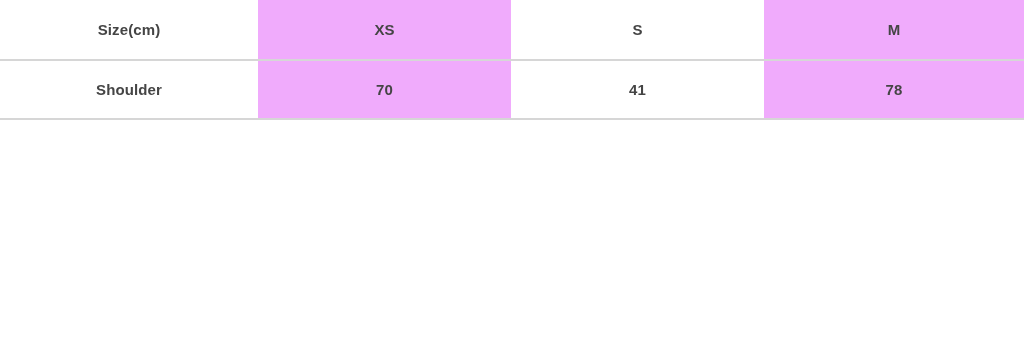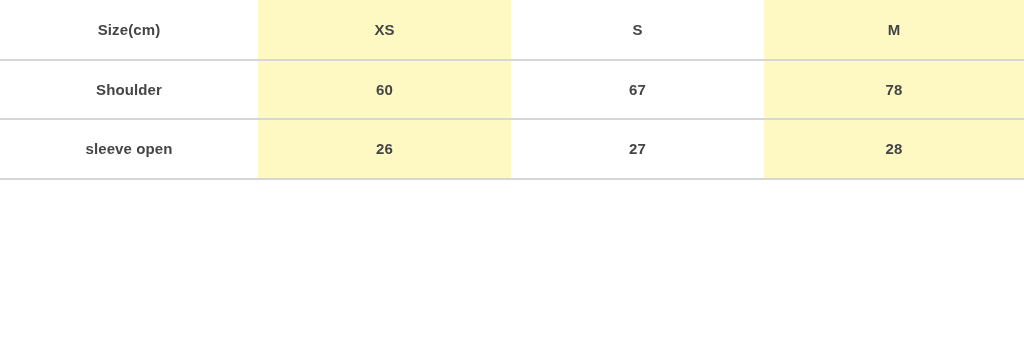--- a/index.html
+++ b/index.html
@@ -38,21 +38,21 @@
     font-size: 15px;
     font-weight: bold;
     color: #454545;
     letter-spacing: 0.1px;
     border-bottom: 2px solid #d6d6d6;
     background: #ffffff;
   }
 
   
   #size-chart .tint {
-    background: #fef9c3;
+    background: #f0abfc;
   }
 
   
   #size-chart tr > *:first-child {
     box-shadow: inset 8px 0 0 0 #ffffff;
   }
 </style>
 </head>
 <body>
 
@@ -67,24 +67,18 @@
     <tr>
       <th>Size(cm)</th>
       <th class="tint">XS</th>
       <th>S</th>
       <th class="tint">M</th>
     </tr>
   </thead>
   <tbody>
     <tr>
       <td>Shoulder</td>
-      <td class="tint">60</td>
-      <td>67</td>
+      <td class="tint">70</td>
+      <td>41</td>
       <td class="tint">78</td>
-    </tr>
-    <tr>
-      <td>sleeve open</td>
-      <td class="tint">26</td>
-      <td>27</td>
-      <td class="tint">28</td>
     </tr>
   </tbody>
 </table>
 
 </body></html>

